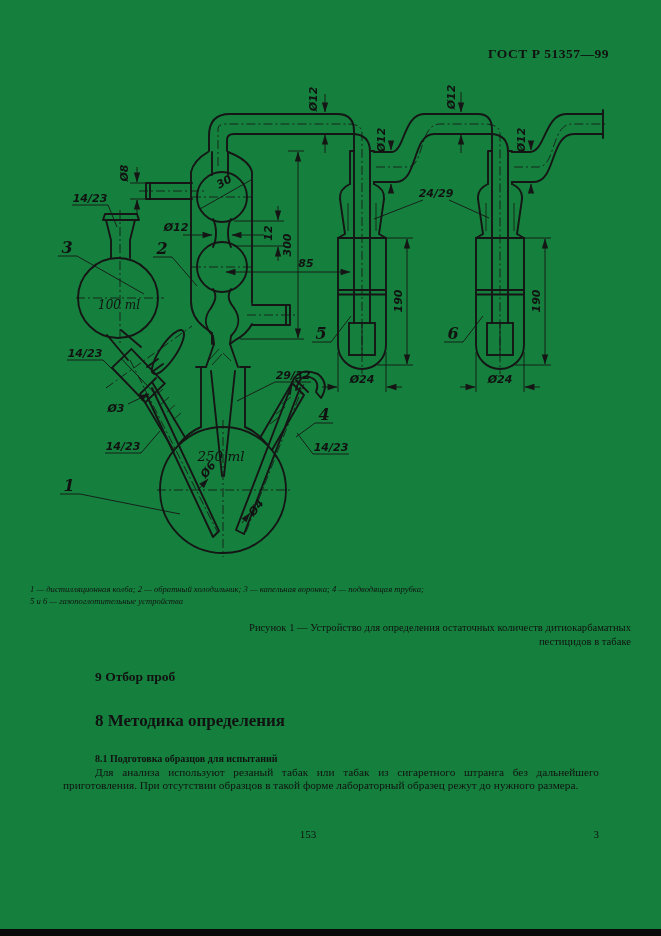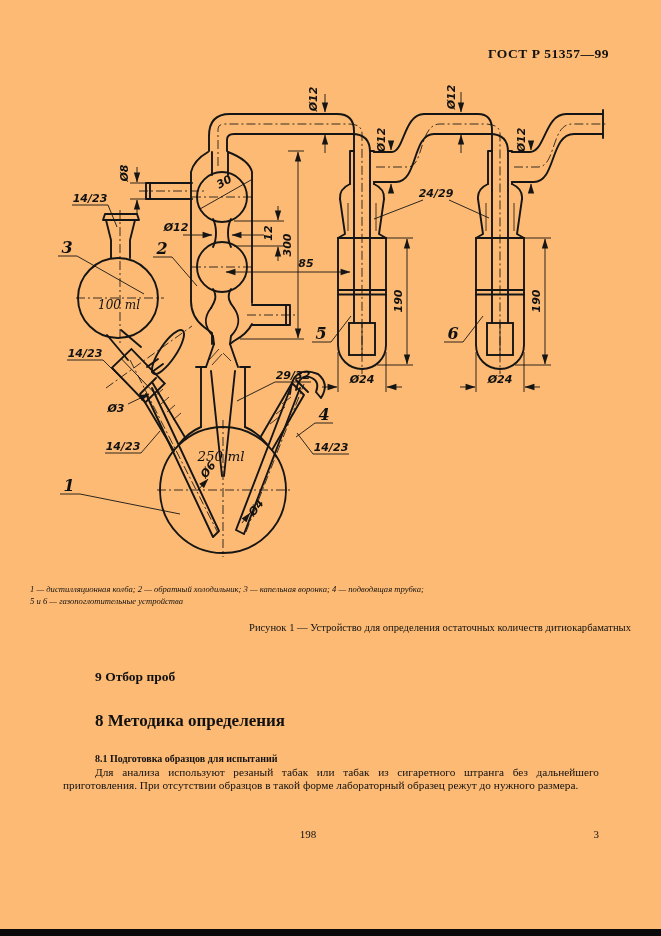--- a/index.html
+++ b/index.html
@@ -1,17 +1,17 @@
 <!DOCTYPE html>
 <html><head>
 <meta charset="utf-8">
 <style>
   html,body{margin:0;padding:0;}
   body{width:661px;height:936px;background:#efefef;font-family:"Liberation Serif",serif;color:#111;}
-  #page{position:relative;width:661px;height:936px;background:#fdba74;overflow:hidden;text-decoration:underline;}
+  #page{position:relative;width:661px;height:936px;background:#15803d;overflow:hidden;text-decoration:underline;}
   .abs{position:absolute;}
   #header{top:46px;right:52px;font-size:13.5px;font-weight:bold;letter-spacing:.5px;}
   #diagram-svg{top:0;left:0;}
   #caption{top:583px;left:30px;width:601px;text-align:left;font-size:8.6px;line-height:12px;font-style:italic;}
   #figname{top:621px;left:30px;width:601px;text-align:right;font-size:10.6px;line-height:14px;}
   #s7-title{top:669px;left:95px;font-size:13.5px;font-weight:bold;}
   #s7-body{top:695px;left:95px;font-size:11.3px;}
   #s8-title{top:711px;left:95px;font-size:17px;font-weight:bold;}
   #s81-title{top:753px;left:95px;font-size:10px;font-weight:bold;}
   #s81-body{top:766px;left:63px;width:536px;font-size:11.3px;line-height:13.4px;text-align:justify;text-indent:32px;}
@@ -240,23 +240,24 @@
     </g>
   </svg>
 
   <div class="abs" id="caption">
     <div>1 — дистилляционная колба; 2 — обратный холодильник; 3 — капельная воронка; 4 — подводящая трубка;</div>
     <div>5 и 6 — газопоглотительные устройства</div>
   </div>
 
   <div class="abs" id="figname">
     <div>Рисунок 1 — Устройство для определения остаточных количеств дитиокарбаматных</div>
+    <div>пестицидов в табаке</div>
   </div>
 
   <div class="abs" id="s7-title">9 Отбор проб</div>
   <div class="abs" id="s8-title">8 Методика определения</div>
   <div class="abs" id="s81-title">8.1 Подготовка образцов для испытаний</div>
   <div class="abs" id="s81-body">Для анализа используют резаный табак или табак из сигаретного штранга без дальнейшего приготовления. При отсутствии образцов в такой форме лабораторный образец режут до нужного размера.</div>
 
-  <div class="abs" id="footer-center">198</div>
+  <div class="abs" id="footer-center">153</div>
   <div class="abs" id="footer-right">3</div>
   <div class="abs" id="bottom-edge"></div>
 </div>
 
 </body></html>

